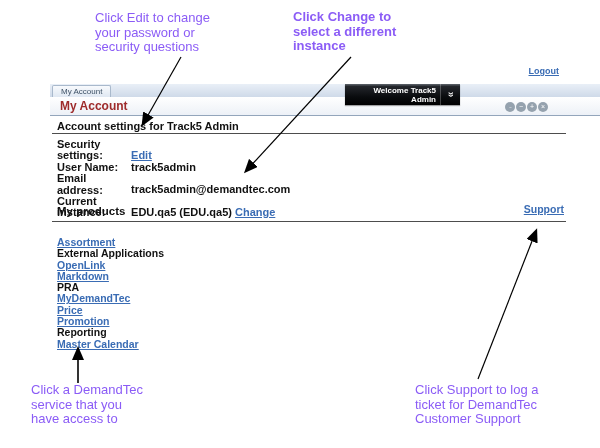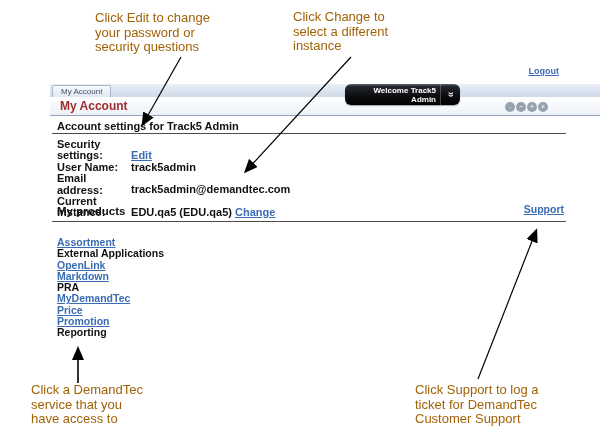--- a/index.html
+++ b/index.html
@@ -1,23 +1,23 @@
 <!DOCTYPE html>
 <html><head>
 <meta charset="utf-8">
 <style>
   html,body{margin:0;padding:0;background:#fff;}
   .page{position:relative;width:600px;height:448px;background:#fff;overflow:hidden;
         font-family:"Liberation Sans",sans-serif;}
 
   
-  .callout{position:absolute;font-size:13px;line-height:14.5px;color:#a16207;
+  .callout{position:absolute;font-size:13px;line-height:14.5px;color:#8b5cf6;
            white-space:pre-line;letter-spacing:0;}
   .c1{left:95px;top:11px;}
-  .c2{left:293px;top:10px;}
+  .c2{left:293px;top:10px;font-weight:bold;}
   .c3{left:31px;top:383px;}
   .c4{left:415px;top:383px;}
 
   
   .logout{position:absolute;top:66px;right:41px;font-size:9px;font-weight:bold;
           color:#3a6cb4;text-decoration:underline;cursor:pointer;}
   .tabbar{position:absolute;left:50px;top:84px;width:550px;height:13px;
           background:linear-gradient(#e9eff7,#cfdae9);border-bottom:1px solid #b6c4d6;}
   .tab{position:absolute;left:2px;top:1px;height:11px;padding:1px 8px 0 8px;
        font-size:8px;color:#3d5166;background:linear-gradient(#f8fafd,#dde6f1);
@@ -25,21 +25,21 @@
   .band{position:absolute;left:50px;top:97px;width:550px;height:18px;
         background:linear-gradient(#ffffff,#edf1f7);border-bottom:1px solid #93a5bb;}
   .page-title{position:absolute;left:10px;top:2px;font-size:12px;font-weight:bold;color:#9e2b2b;}
   .controls{position:absolute;left:455px;top:5px;display:flex;gap:1px;}
   .circle{width:10px;height:10px;border-radius:50%;background:#95a2ae;color:#fff;
           font-size:7px;line-height:10px;text-align:center;cursor:pointer;overflow:hidden;}
   .circle.dots{font-size:5px;letter-spacing:-1px;}
 
   .welcome{position:absolute;left:345px;top:84px;width:115px;height:21px;z-index:3;
            background:linear-gradient(#60666e 0%,#23262b 12%,#0a0c0f 60%,#000 100%);
-           border-radius:6px;display:flex;cursor:pointer;box-shadow:0 1px 1px rgba(0,0,0,.35);justify-content:flex-end;}
+           border-radius:0;display:flex;cursor:pointer;box-shadow:0 1px 1px rgba(0,0,0,.35);justify-content:flex-end;}
   .welcome-text{flex:1;color:#fff;font-size:8px;font-weight:bold;line-height:9px;
                 text-align:right;padding:2px 4px 0 0;white-space:pre-line;overflow:hidden;}
   .welcome-chevron{width:19px;border-left:1px solid rgba(255,255,255,.25);color:#fff;
                    display:flex;align-items:center;justify-content:center;}
   .welcome-chevron span{display:inline-block;transform:rotate(-90deg);font-size:10px;font-weight:bold;}
 
   
   .acct-title{position:absolute;left:57px;top:120px;font-size:11px;font-weight:bold;color:#111;text-align:right;}
   .rule{position:absolute;left:52px;width:514px;height:0;border-top:1px solid #4d4d4d;}
   .rule1{top:133px;}
@@ -131,20 +131,21 @@
   <div class="prod-list">
     <div><a class="lnk">Assortment</a></div>
     <div>External Applications</div>
     <div><a class="lnk">OpenLink</a></div>
     <div><a class="lnk">Markdown</a></div>
     <div>PRA</div>
     <div><a class="lnk">MyDemandTec</a></div>
     <div><a class="lnk">Price</a></div>
     <div><a class="lnk">Promotion</a></div>
     <div>Reporting</div>
+    <div><a class="lnk">Master Calendar</a></div>
   </div>
 
   <svg class="arrows" width="600" height="448" viewBox="0 0 600 448">
     <defs>
       <marker id="ah" markerUnits="userSpaceOnUse" markerWidth="14" markerHeight="12" refX="11" refY="6" orient="auto">
         <polygon points="0,0 14,6 0,12" fill="#000"></polygon>
       </marker>
     </defs>
     <line x1="181" y1="57" x2="143" y2="124" stroke="#000" stroke-width="1.2" marker-end="url(#ah)"></line>
     <line x1="351" y1="57" x2="246" y2="171" stroke="#000" stroke-width="1.2" marker-end="url(#ah)"></line>

